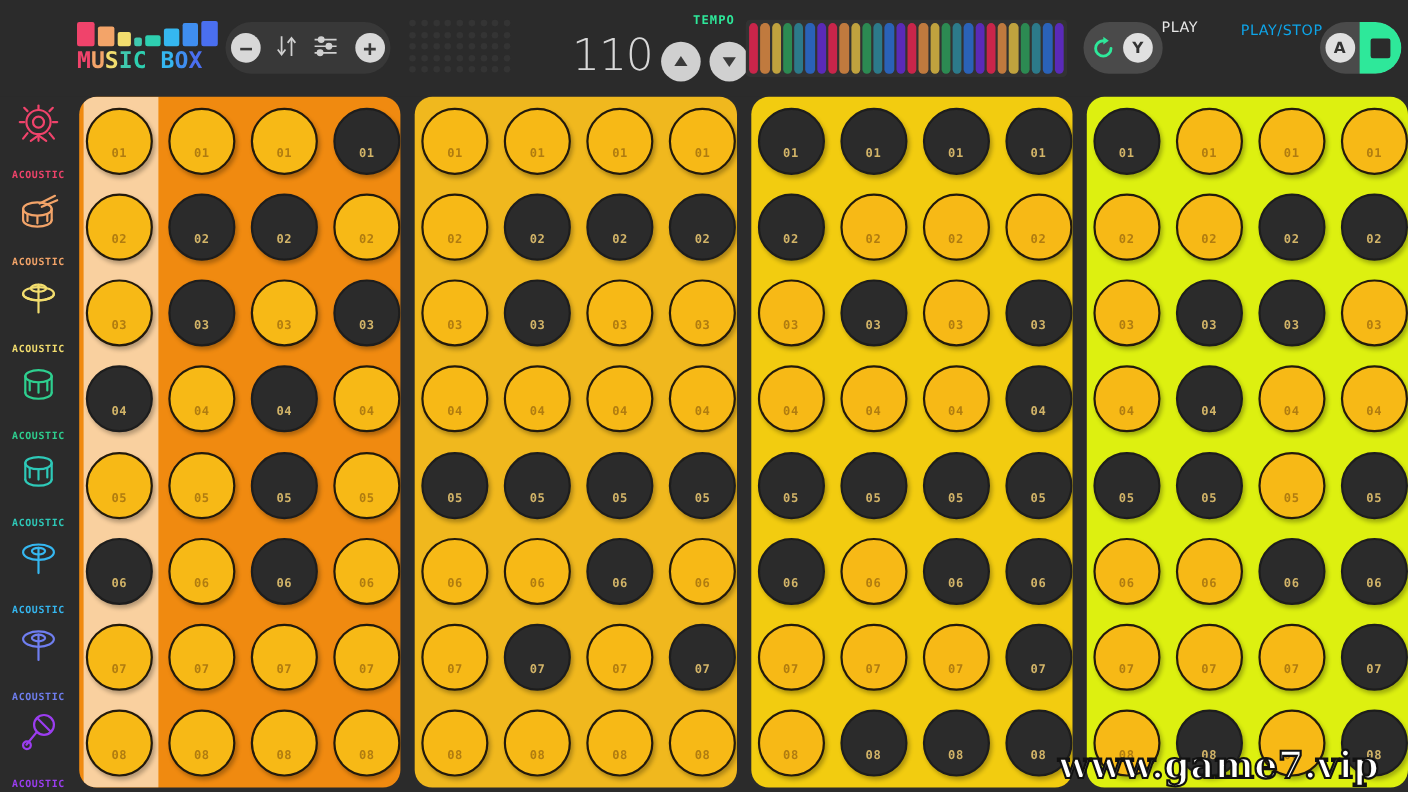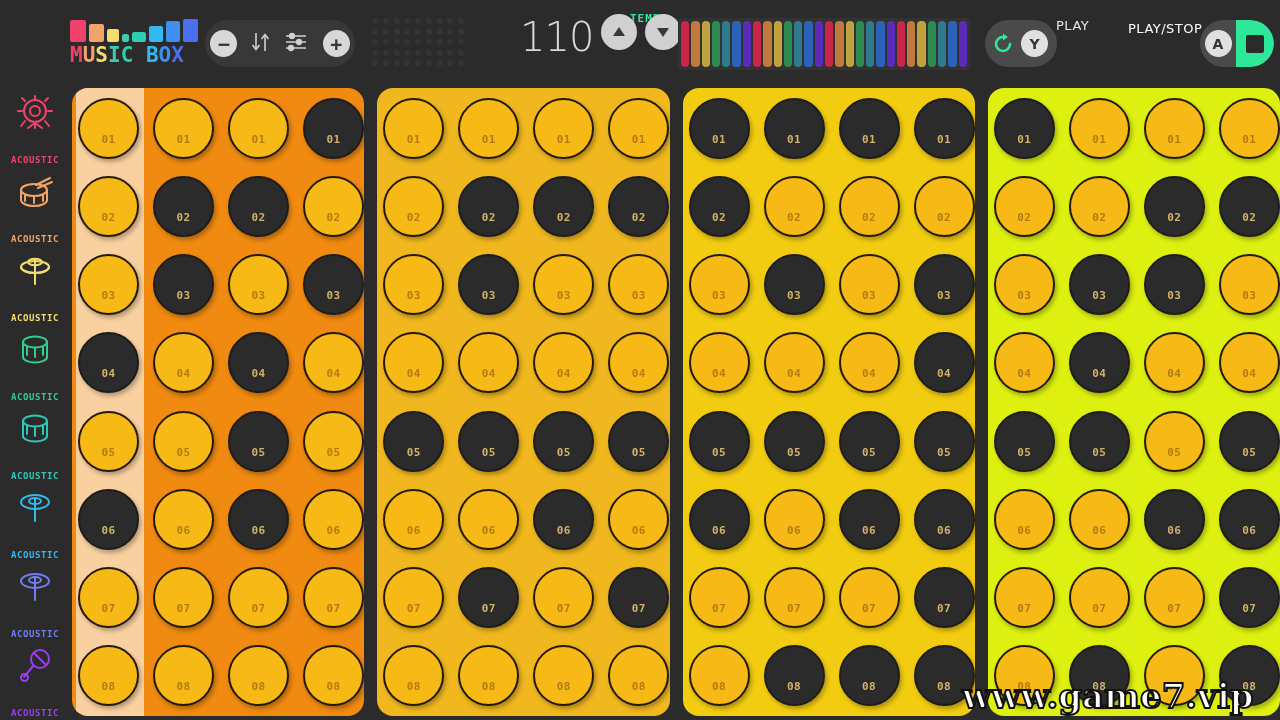--- a/index.html
+++ b/index.html
@@ -46,21 +46,21 @@
   
   #speaker-grid {
     position: absolute; left: 372px; top: 18px;
     width: 96px; height: 52px;
     display: grid; grid-template-columns: repeat(9, 1fr); grid-template-rows: repeat(5, 1fr);
     gap: 1px;
   }
   #speaker-grid i { display: block; width: 6px; height: 6px; border-radius: 50%; background: #343434; }
 
   
-  #tempo-wrap { position: absolute; left: 520px; top: 14px; height: 60px; display: flex; align-items: flex-start; gap: 8px; }
+  #tempo-wrap { position: absolute; left: 520px; top: 14px; height: 60px; display: flex; align-items: flex-end; gap: 8px; }
   #tempo-value { color: #d8d8d8; font-size: 40px; font-weight: 300; letter-spacing: -1px; font-family: "DejaVu Sans", sans-serif; }
   .tempo-arrow {
     width: 36px; height: 36px; border-radius: 50%; background: #d0d0d0;
     display: flex; align-items: center; justify-content: center;
   }
   #tempo-label {
     position: absolute; left: 630px; top: 12px;
     color: #2ee89a; font-size: 11px; font-weight: bold; letter-spacing: 1px;
   }
 
@@ -78,21 +78,21 @@
     background: #4a4a4a; border-radius: 24px; display: flex; align-items: center;
   }
   #reset-icon-holder { width: 36px; display: flex; align-items: center; justify-content: center; }
   .abxy {
     width: 27px; height: 27px; border-radius: 50%; background: #e0e0e0;
     color: #333; font-size: 14px; font-weight: bold;
     display: flex; align-items: center; justify-content: center;
     font-family: "DejaVu Sans", sans-serif;
   }
   #reset-label { position: absolute; left: 1056px; top: 18px; color: #e8e8e8; font-size: 13px; letter-spacing: .5px; font-family: "DejaVu Sans", sans-serif;}
-  #playstop-label { position: absolute; left: 1128px; top: 21px; color: #ffffff; font-size: 13px; letter-spacing: .5px; font-family: "DejaVu Sans", sans-serif;}
+  #playstop-label { position: absolute; left: 1128px; top: 21px; color: #0ea5e9; font-size: 13px; letter-spacing: .5px; font-family: "DejaVu Sans", sans-serif;}
   #play-group {
     position: absolute; left: 1200px; top: 20px; width: 74px; height: 47px;
     background: #4a4a4a; border-radius: 24px; display: flex; align-items: center; overflow: hidden;
   }
   #play-a-holder { width: 36px; display: flex; align-items: center; justify-content: center; }
   #play-green {
     flex: 1; height: 47px; background: #2ee89a;
     display: flex; align-items: center; justify-content: center;
     border-radius: 0 24px 24px 0;
   }

